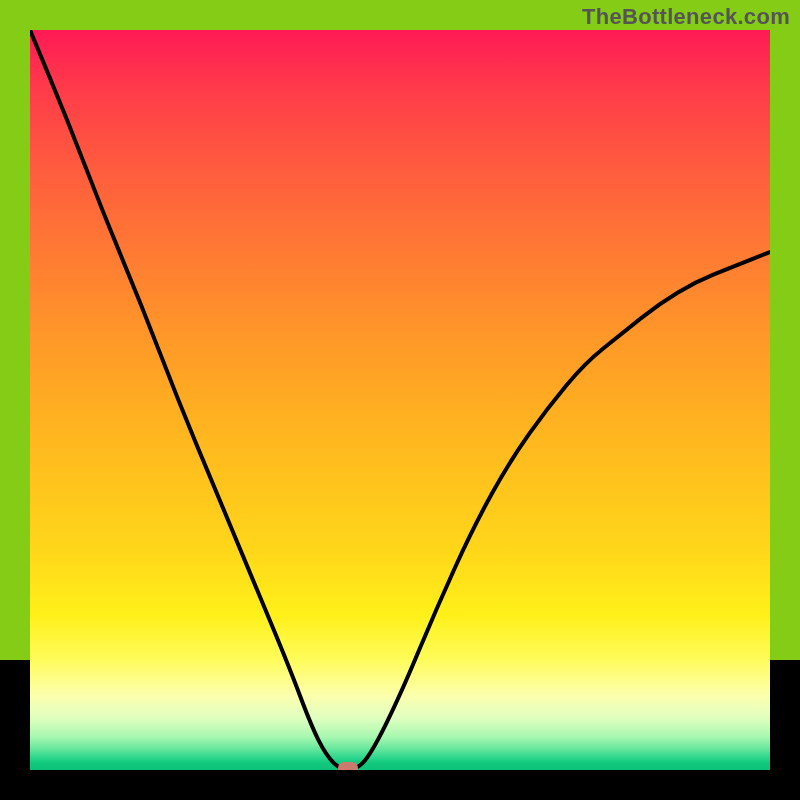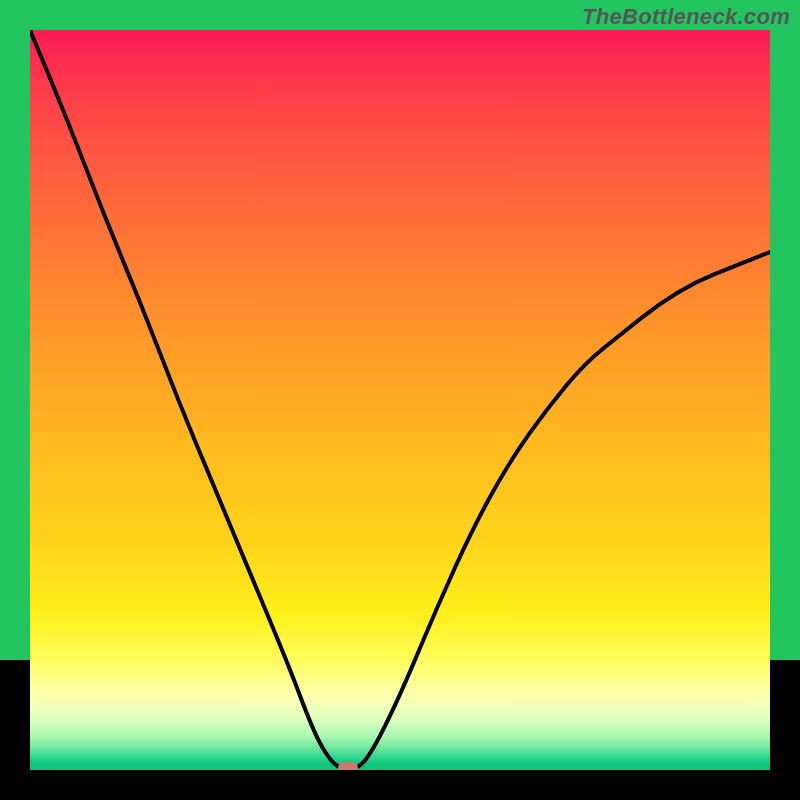--- a/index.html
+++ b/index.html
@@ -8,22 +8,21 @@
     width: 800px;
     height: 800px;
     background: #000;
     font-family: Arial, Helvetica, sans-serif;
     overflow: hidden;
   }
   .frame {
     position: relative;
     width: 800px;
     height: 660px;
-    background: #22c55e;
-    font-style: italic;
+    background: #84cc16;
   }
   .watermark {
     position: absolute;
     top: 4px;
     right: 10px;
     color: #555;
     font-size: 22px;
     font-weight: 600;
     letter-spacing: 0.3px;
     z-index: 30;

